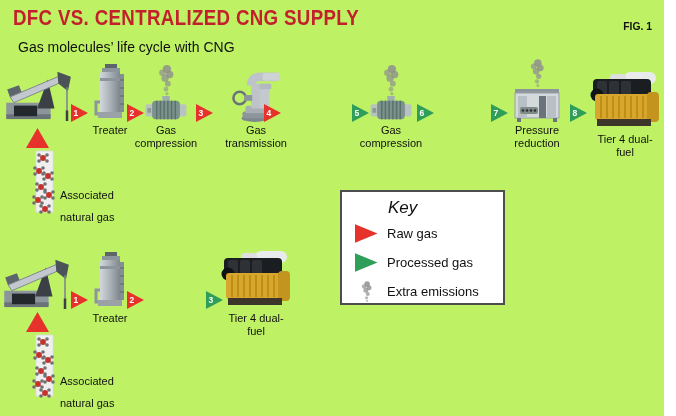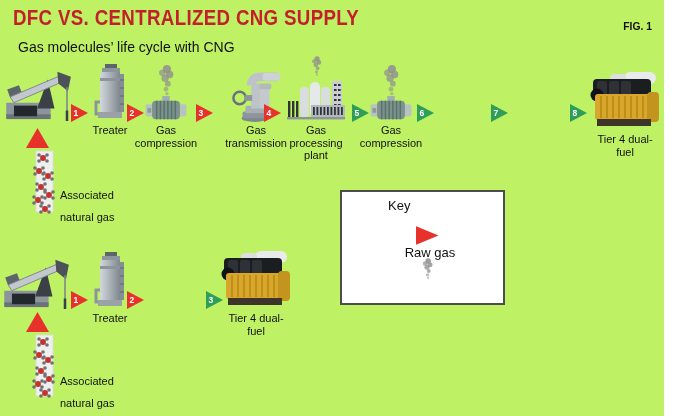--- a/index.html
+++ b/index.html
@@ -59,22 +59,22 @@
   #dfc-feed{top:312px;}
   .up-tri{position:absolute;left:26px;top:0;width:23px;height:20px;
           clip-path:polygon(50% 0,100% 100%,0 100%);background:var(--raw-red);}
   .molecule{position:absolute;left:29px;top:22px;width:28px;height:66px;}
   .feed-label{position:absolute;left:60px;width:80px;font-size:11px;line-height:22px;}
   #cng-feed .feed-label{top:56px;}
   #dfc-feed .feed-label{top:58px;}
   
   #key-box{position:absolute;left:340px;top:190px;width:165px;height:115px;
            border:2px solid #4d4d4d;box-sizing:border-box;background:#fff;}
-  .key-title{margin:6px 0 13px 46px;font-size:13px;}
-  .key-row{display:flex;align-items:center;height:29px;padding-left:9px;flex-direction:column;}
+  .key-title{margin:6px 0 1px 46px;font-size:17px;font-style:italic;}
+  .key-row{display:flex;align-items:center;height:29px;padding-left:9px;}
   .key-ic{width:30px;display:flex;justify-content:center;align-items:center;flex:none;}
   .tri{width:23px;height:19px;clip-path:polygon(0 0,100% 50%,0 100%);}
   .key-smoke{width:15px;height:27px;}
   .key-label{margin-left:6px;font-size:13px;}
   .hidden-defs{position:absolute;width:0;height:0;overflow:hidden;}
 </style>
 </head>
 <body>
 
 <svg class="hidden-defs" aria-hidden="true">
@@ -340,51 +340,51 @@
 
       <svg class="ic ic-pipeline" viewBox="0 0 52 52">
             <use href="#sym-pipeline"></use>
           </svg>
     </div>
     <div class="label">Gas transmission</div>
   </div>
       <div class="arrow a4 raw">
         <span class="num">4</span>
       </div>
-      <div class="node n4">
+      <div class="arrow a5 processed">
+        <span class="num">5</span>
+      </div>
+      <div class="node n5">
     <div class="stack">
       <svg class="smoke" viewBox="0 0 24 34">
             <use href="#sym-smoke"></use>
           </svg>
-      <svg class="ic ic-plant" viewBox="0 0 58 46">
-            <use href="#sym-plant"></use>
-          </svg>
-    </div>
-    <div class="label">Gas processing plant</div>
-  </div>
-      <div class="arrow a5 processed">
-        <span class="num">5</span>
-      </div>
-      <div class="node n5">
+      <svg class="ic ic-compressor" viewBox="0 0 46 28">
+            <use href="#sym-compressor"></use>
+          </svg>
+    </div>
+    <div class="label">Gas compression</div>
+  </div>
+      <div class="arrow a6 processed">
+        <span class="num">6</span>
+      </div>
+      <div class="arrow a7 processed">
+        <span class="num">7</span>
+      </div>
+      <div class="node n7">
     <div class="stack">
       <svg class="smoke" viewBox="0 0 24 34">
             <use href="#sym-smoke"></use>
           </svg>
-      <svg class="ic ic-compressor" viewBox="0 0 46 28">
-            <use href="#sym-compressor"></use>
-          </svg>
-    </div>
-    <div class="label">Gas compression</div>
-  </div>
-      <div class="arrow a6 processed">
-        <span class="num">6</span>
-      </div>
-      <div class="arrow a7 processed">
-        <span class="num">7</span>
-      </div>
+      <svg class="ic ic-pressure" viewBox="0 0 46 34">
+            <use href="#sym-pressure"></use>
+          </svg>
+    </div>
+    <div class="label">Pressure reduction</div>
+  </div>
       <div class="arrow a8 processed">
         <span class="num">8</span>
       </div>
       <div class="node n8">
     <div class="stack">
 
       <svg class="ic ic-engine" viewBox="0 0 70 60">
             <use href="#sym-engine"></use>
           </svg>
     </div>
@@ -449,20 +449,27 @@
     <div class="key-title">Key</div>
     <div id="key-rows">
         <div class="key-row">
     <span class="key-ic">
             <div class="tri raw"></div>
           </span>
     <span class="key-label">Raw gas</span>
   </div>
         <div class="key-row">
     <span class="key-ic">
+            <div class="tri processed"></div>
+          </span>
+    <span class="key-label">Processed gas</span>
+  </div>
+        <div class="key-row">
+    <span class="key-ic">
             <svg viewBox="0 0 24 34" class="key-smoke">
               <use href="#sym-smoke"></use>
             </svg>
           </span>
+    <span class="key-label">Extra emissions</span>
   </div>
       </div>
   </div>
 </div>
 
 </body></html>

